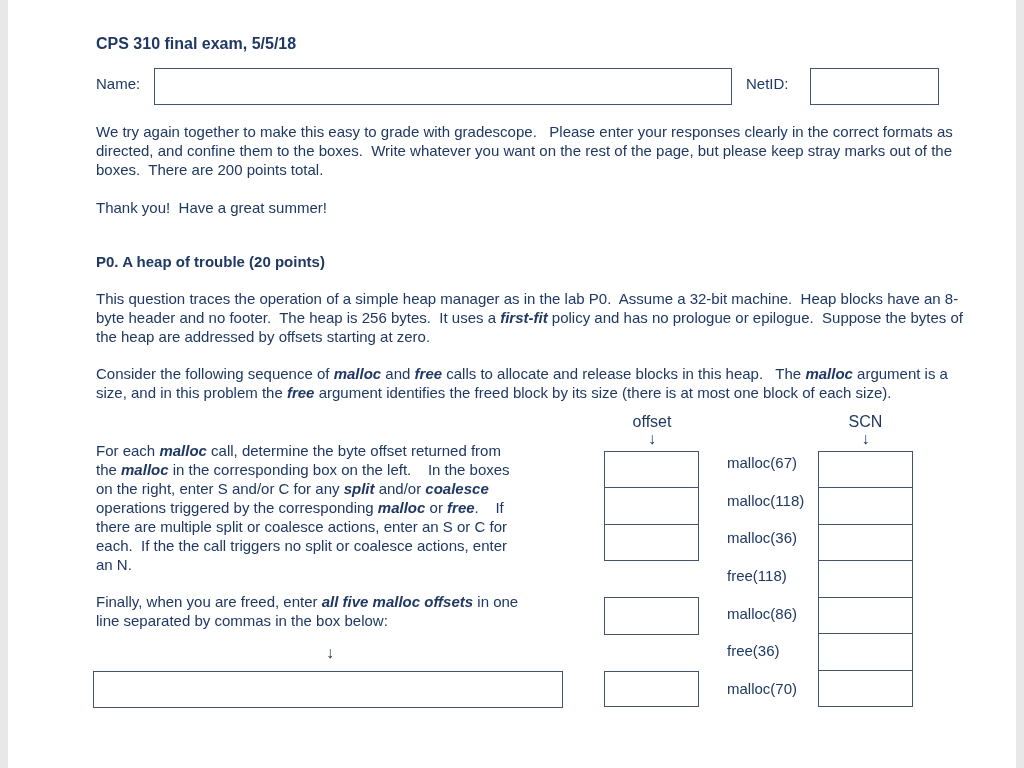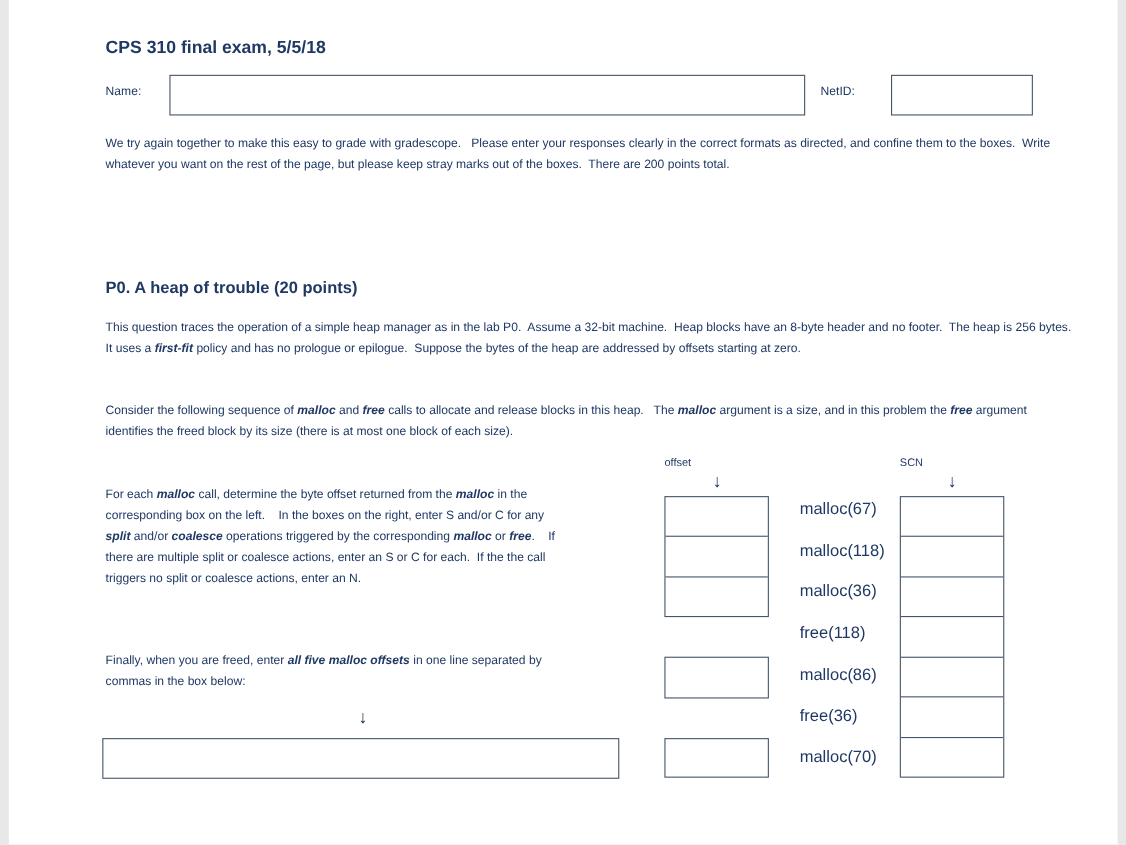--- a/index.html
+++ b/index.html
@@ -12,21 +12,21 @@
     position:relative;
     width:1008px;height:768px;
     background:var(--bg);
     margin:0 auto;
     overflow:hidden;
     font-family:"Liberation Sans","DejaVu Sans",sans-serif;
     color:var(--ink);
   }
   .abs{position:absolute;}
   .txt{
-    font-size:11px;line-height:19px;
+    font-size:15px;line-height:19px;
     color:var(--ink);
     white-space:pre-wrap;
   }
   .b{font-weight:bold;font-style:italic;}
   .title{font-size:16px;font-weight:bold;line-height:20px;}
   .heading{font-size:15px;font-weight:bold;line-height:19px;}
   .box{
     border:1.5px solid var(--line);
     background:#fff;
     box-sizing:border-box;
@@ -36,37 +36,38 @@
     box-sizing:border-box;
     display:flex;flex-direction:column;
   }
   .cellgroup .cell{flex:1;box-sizing:border-box;}
   .cellgroup .cell + .cell{border-top:1.5px solid var(--line);}
   .arrow{
     font-size:16px;font-weight:bold;line-height:16px;
     color:var(--ink);text-align:center;
   }
   .colhead{
-    font-size:10px;line-height:17px;color:var(--ink);
+    font-size:16px;line-height:17px;text-align:center;color:var(--ink);
   }
   .call-label{font-size:15px;line-height:19px;color:var(--ink);}
 </style>
 </head>
 <body>
 
 <div id="canvas">
 
   <div class="abs title" style="left:88px;top:34px;">CPS 310 final exam, 5/5/18</div>
 
   <div class="abs txt" style="left:88px;top:74px;">Name:</div>
   <div class="abs box txt" style="left:146px;top:68px;width:578px;height:37px;padding:2px 6px;"></div>
   <div class="abs txt" style="left:738px;top:74px;">NetID:</div>
   <div class="abs box txt" style="left:802px;top:68px;width:129px;height:37px;padding:2px 6px;"></div>
 
   <div class="abs txt" style="left:88px;top:122px;width:876px;">We try again together to make this easy to grade with gradescope.   Please enter your responses clearly in the correct formats as directed, and confine them to the boxes.  Write whatever you want on the rest of the page, but please keep stray marks out of the boxes.  There are 200 points total.</div>
+  <div class="abs txt" style="left:88px;top:198px;">Thank you!  Have a great summer!</div>
 
   <div class="abs heading" style="left:88px;top:252px;">P0. A heap of trouble (20 points)</div>
 
   <div class="abs txt" style="left:88px;top:289px;width:880px;"><span>This question traces the operation of a simple heap manager as in the lab P0.  Assume a 32-bit machine.  Heap blocks have an 8-byte header and no footer.  The heap is 256 bytes.  It uses a </span><span class="b">first-fit</span><span> policy and has no prologue or epilogue.  Suppose the bytes of the heap are addressed by offsets starting at zero.</span></div>
 
   <div class="abs txt" style="left:88px;top:364px;width:880px;"><span>Consider the following sequence of </span><span class="b">malloc</span><span> and </span><span class="b">free</span><span> calls to allocate and release blocks in this heap.   The </span><span class="b">malloc</span><span> argument is a size, and in this problem the </span><span class="b">free</span><span> argument identifies the freed block by its size (there is at most one block of each size).</span></div>
 
   <div class="abs txt" style="left:88px;top:441px;width:424px;"><span>For each </span><span class="b">malloc</span><span> call, determine the byte offset returned from the </span><span class="b">malloc</span><span> in the corresponding box on the left.    In the boxes on the right, enter S and/or C for any </span><span class="b">split</span><span> and/or </span><span class="b">coalesce</span><span> operations triggered by the corresponding </span><span class="b">malloc</span><span> or </span><span class="b">free</span><span>.    If there are multiple split or coalesce actions, enter an S or C for each.  If the the call triggers no split or coalesce actions, enter an N.</span></div>
 
   <div class="abs txt" style="left:88px;top:592px;width:424px;"><span>Finally, when you are freed, enter </span><span class="b">all five malloc offsets</span><span> in one line separated by commas in the box below:</span></div>

